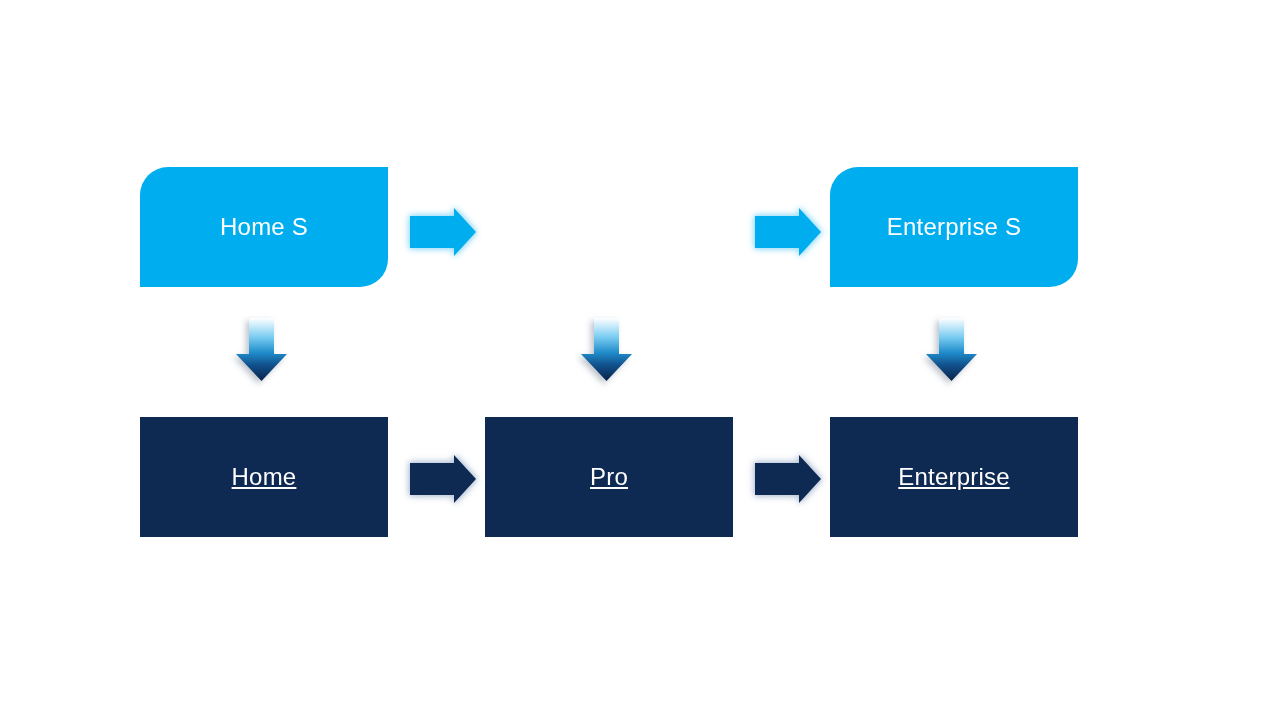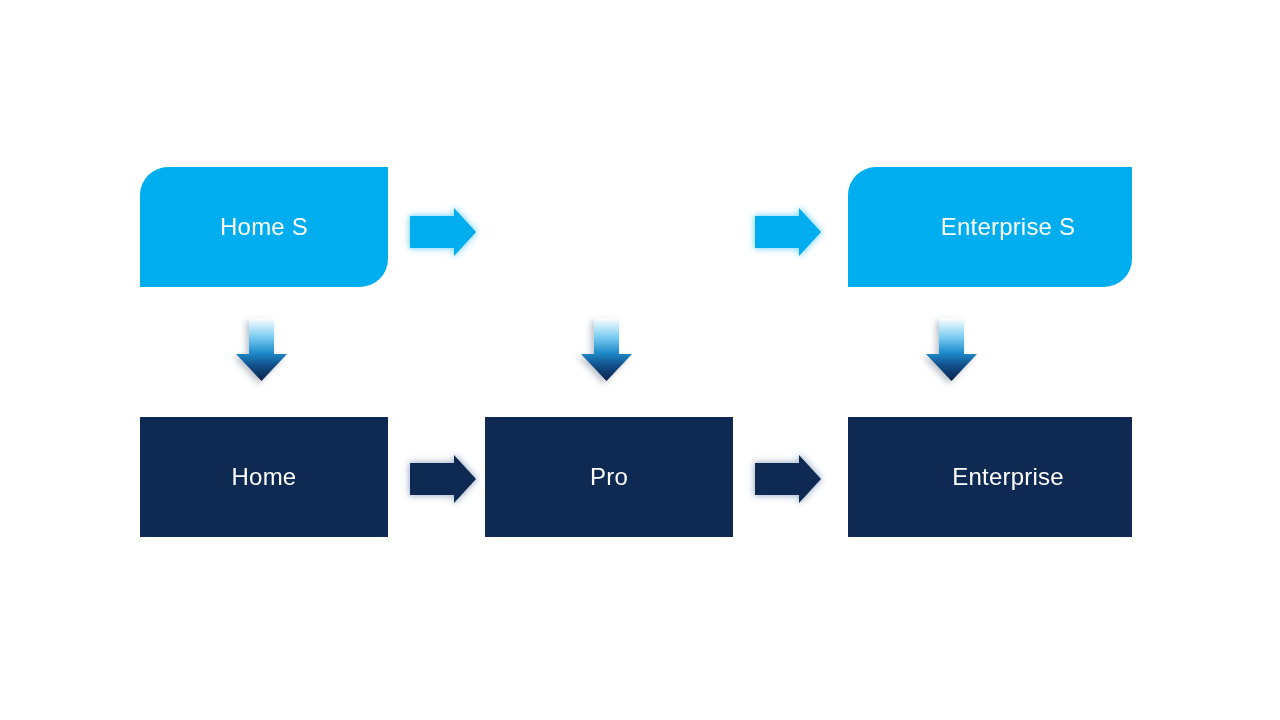--- a/index.html
+++ b/index.html
@@ -29,23 +29,23 @@
   }
   .box.top {
     background: var(--top-box, #00AEEF);
     border-radius: 28px 0 28px 0;
   }
   .box.bottom {
     background: var(--bottom-box, #0E2A52);
   }
   .col1 { left: 140px; }
   .col2 { left: 485px; }
-  .col3 { left: 848px; padding-left: 36px; }
+  .col3 { left: 830px; }
   .row-top { top: 167px; }
-  .row-bottom { top: 417px; }
+  .row-bottom { top: 417px; text-decoration: underline; }
 
   .harrow {
     position: absolute;
     width: 66px;
     height: 48px;
   }
   .harrow.ha1 { left: 410px; }
   .harrow.ha2 { left: 755px; }
   .harrow.row-a-top { top: 208px; }
   .harrow.row-a-bottom { top: 455px; }

